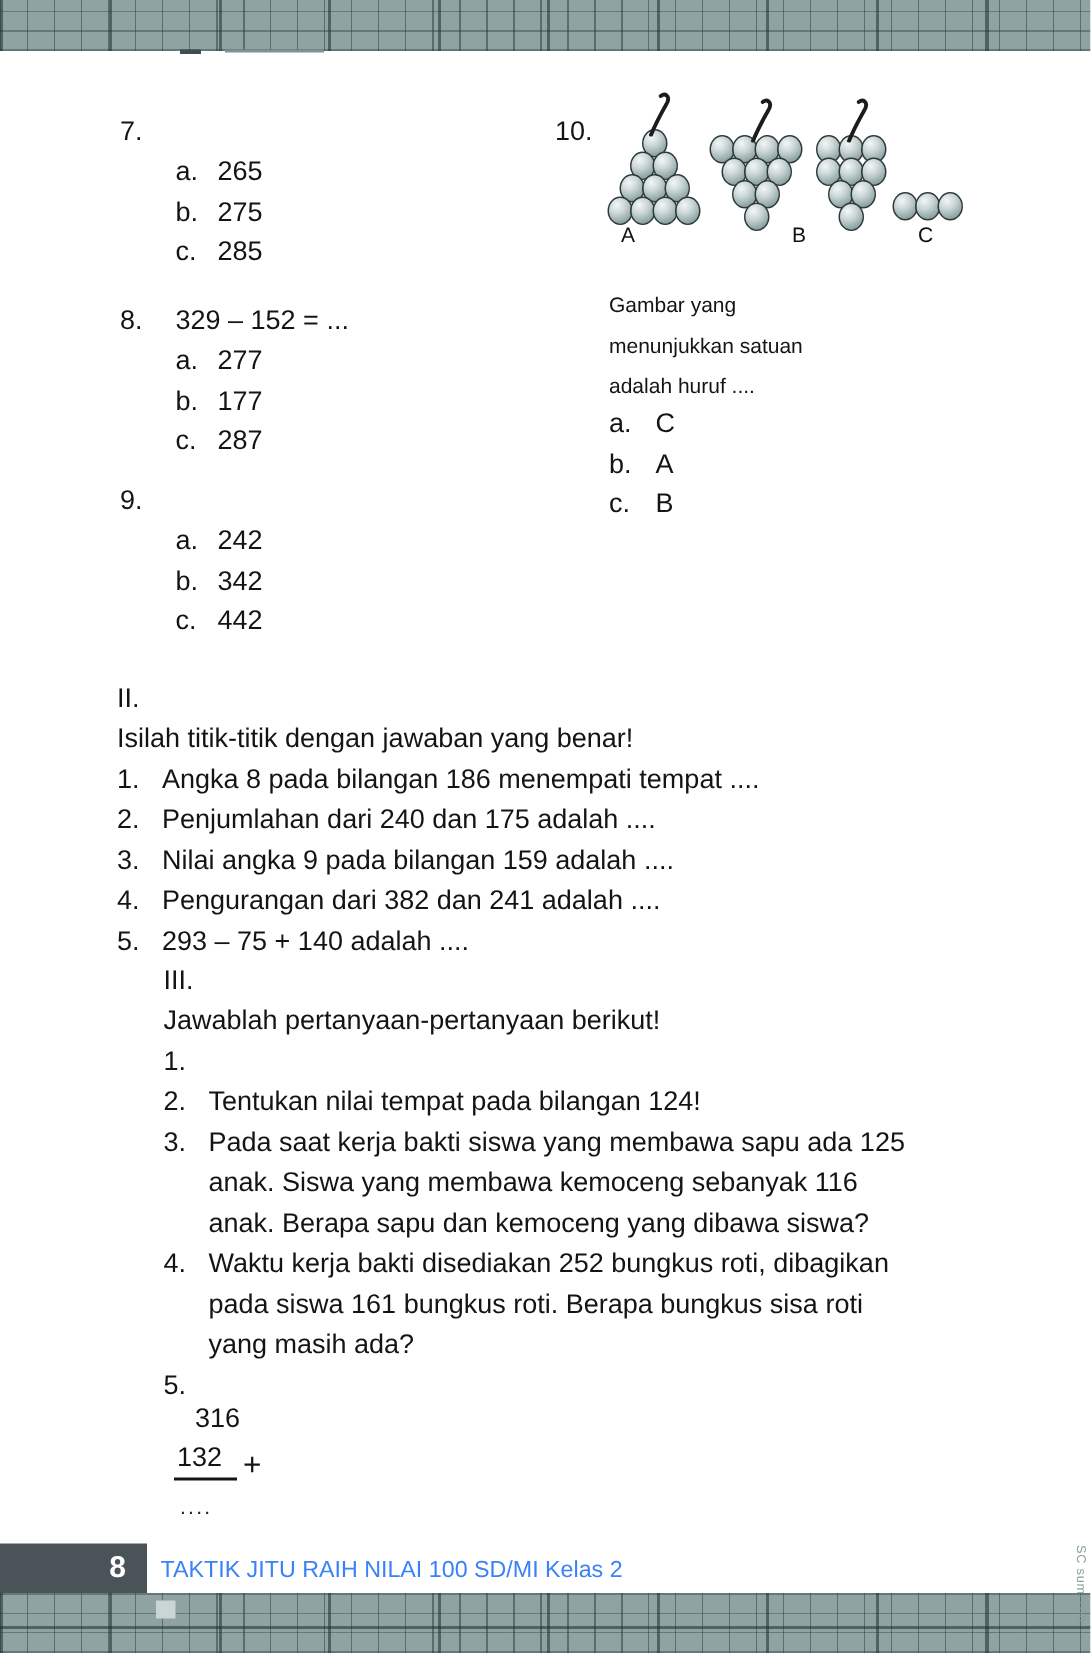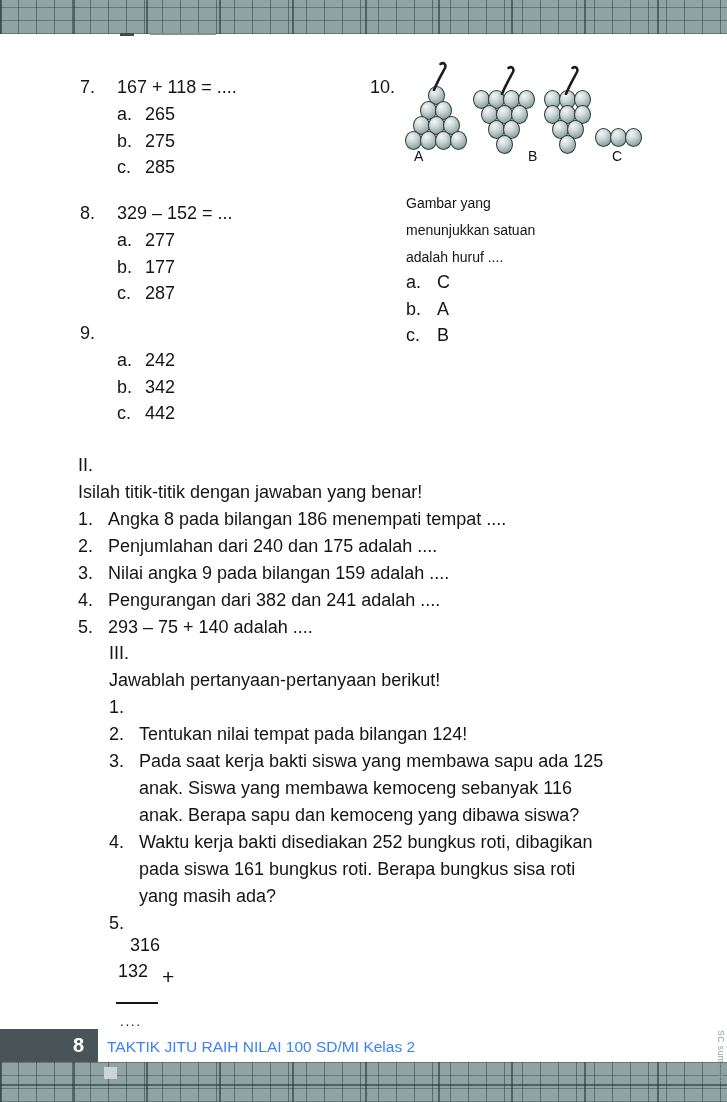--- a/index.html
+++ b/index.html
@@ -75,21 +75,21 @@
   .sec3 { top:640px;margin-left:31px; }
   .sec-header { display:flex; line-height:27px; font-weight:normal;flex-direction:column; }
   .sec-roman { min-width:27px; }
   .sec-item { display:flex; line-height:27px; }
   .item-num { min-width:30px; }
   .preline { white-space:pre-line; }
 
   
   .add { position:absolute; left:116px; top:932px; width:46px; font-size:18px; line-height:26px; }
   .add .a1 { padding-left:2px;margin-left:12px; }
-  .add .a2 { padding-left:2px; border-bottom:2.5px solid #151515; padding-bottom:18px; width:42px; }
+  .add .a2 { padding-left:2px; border-bottom:2.5px solid #151515; padding-bottom:1px; width:42px; }
   .add .plus { position:absolute; left:46px; top:32px; font-size:21px; }
   .add .res { font-size:14px; letter-spacing:1.5px; padding-left:4px; margin-top:4px; color:#222; }
 
   
   .page-box {
     position:absolute; left:0; top:1029px; width:98px; height:33px;
     background:#4a5458; color:#ffffff;
     font-size:20px; font-weight:bold;
     text-align:right; padding-right:14px; line-height:33px;
   }
@@ -107,21 +107,20 @@
 </head>
 <body>
 
 <div class="band band-top"></div>
 <div class="artifact-dash" style="left:120px; top:33px; width:14px; height:3px;"></div>
 <div class="artifact-line" style="left:150px; top:33px; width:66px; height:2px;"></div>
 
 <div class="mcq q7">
   <div class="qline">
     <span class="qnum">7.</span>
-    <span>167 + 118 = ....</span>
   </div>
   <div class="opts">
     <div class="opt">
       <span class="letter">a.</span>
       <span>265</span>
     </div>
     <div class="opt">
       <span class="letter">b.</span>
       <span>275</span>
     </div>

